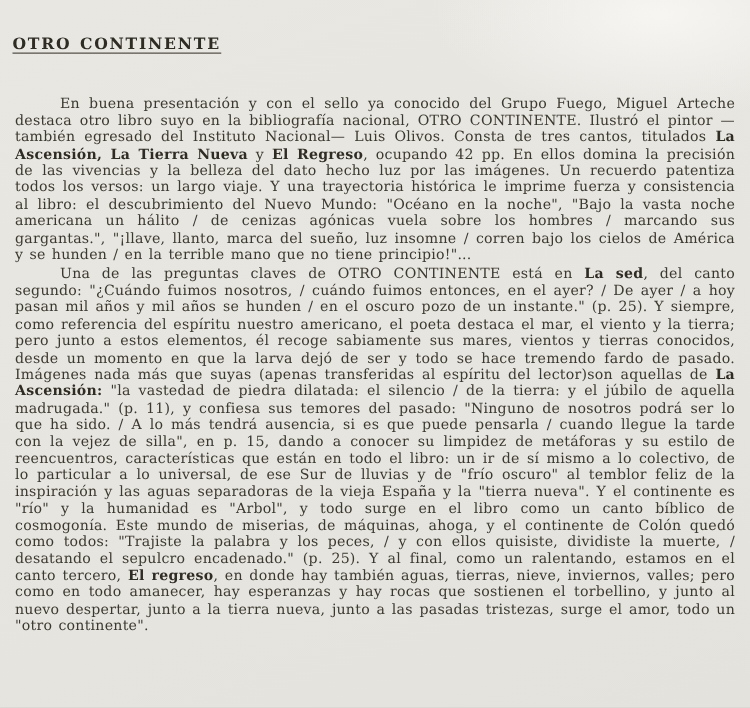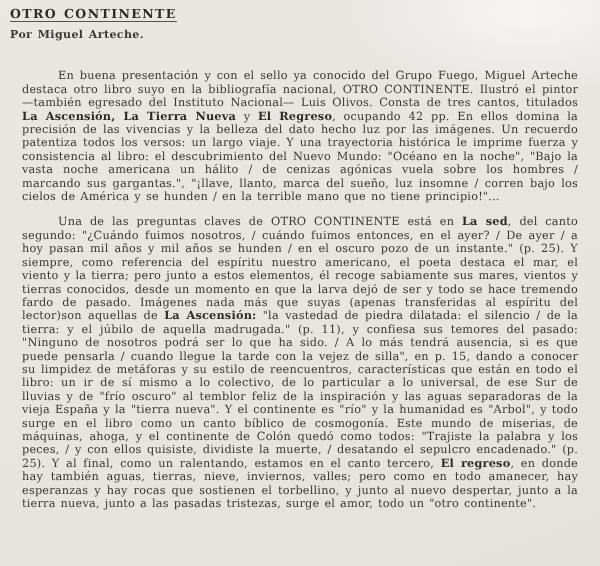--- a/index.html
+++ b/index.html
@@ -30,50 +30,50 @@
   }
   .doc-title {
     display: inline-block;
     font-weight: bold;
     font-size: 12.5px;
     letter-spacing: 1.4px;
     color: #2f2c24;
     border-bottom: 1px solid #55524a;
     padding-bottom: 1px;
     margin-bottom: 6px;
+    margin-top: 21px;
   }
   .doc-byline,
   .doc-edition {
     font-weight: bold;
     font-size: 11px;
     line-height: 14px;
     color: #3d3a31;
     letter-spacing: 0.4px;
   }
   .doc-body {
     margin-top: 27px;
     text-align: justify;
   }
   .doc-body p {
-    margin: 12px;
+    margin: 2px;
     text-indent: 36px;
   }
   .bold {
     font-weight: bold;
     color: #2f2c24;
   }
 </style>
 </head>
 <body>
 
 <div class="page">
   <div class="doc-header">
     <div>
       <span class="doc-title">OTRO CONTINENTE</span>
     </div>
-    <div class="doc-byline">Por Miguel Arteche.</div>
   </div>
 
   <div class="doc-body">
     <p><span>En buena presentación y con el sello ya conocido del Grupo Fuego, Miguel Arteche destaca otro libro suyo en la bibliografía nacional, OTRO CONTINENTE. Ilustró el pintor —también egresado del Instituto Nacional— Luis Olivos. Consta de tres cantos, titulados </span><span class="bold">La Ascensión, La Tierra Nueva</span><span> y </span><span class="bold">El Regreso</span><span>, ocupando 42 pp. En ellos domina la precisión de las vivencias y la belleza del dato hecho luz por las imágenes. Un recuerdo patentiza todos los versos: un largo viaje. Y una trayectoria histórica le imprime fuerza y consistencia al libro: el descubrimiento del Nuevo Mundo: "Océano en la noche", "Bajo la vasta noche americana un hálito / de cenizas agónicas vuela sobre los hombres / marcando sus gargantas.", "¡llave, llanto, marca del sueño, luz insomne / corren bajo los cielos de América y se hunden / en la terrible mano que no tiene principio!"...</span></p>
     <p><span>Una de las preguntas claves de OTRO CONTINENTE está en </span><span class="bold">La sed</span><span>, del canto segundo: "¿Cuándo fuimos nosotros, / cuándo fuimos entonces, en el ayer? / De ayer / a hoy pasan mil años y mil años se hunden / en el oscuro pozo de un instante." (p. 25). Y siempre, como referencia del espíritu nuestro americano, el poeta destaca el mar, el viento y la tierra; pero junto a estos elementos, él recoge sabiamente sus mares, vientos y tierras conocidos, desde un momento en que la larva dejó de ser y todo se hace tremendo fardo de pasado. Imágenes nada más que suyas (apenas transferidas al espíritu del lector)son aquellas de </span><span class="bold">La Ascensión:</span><span> "la vastedad de piedra dilatada: el silencio / de la tierra: y el júbilo de aquella madrugada." (p. 11), y confiesa sus temores del pasado: "Ninguno de nosotros podrá ser lo que ha sido. / A lo más tendrá ausencia, si es que puede pensarla / cuando llegue la tarde con la vejez de silla", en p. 15, dando a conocer su limpidez de metáforas y su estilo de reencuentros, características que están en todo el libro: un ir de sí mismo a lo colectivo, de lo particular a lo universal, de ese Sur de lluvias y de "frío oscuro" al temblor feliz de la inspiración y las aguas separadoras de la vieja España y la "tierra nueva". Y el continente es "río" y la humanidad es "Arbol", y todo surge en el libro como un canto bíblico de cosmogonía. Este mundo de miserias, de máquinas, ahoga, y el continente de Colón quedó como todos: "Trajiste la palabra y los peces, / y con ellos quisiste, dividiste la muerte, / desatando el sepulcro encadenado." (p. 25). Y al final, como un ralentando, estamos en el canto tercero, </span><span class="bold">El regreso</span><span>, en donde hay también aguas, tierras, nieve, inviernos, valles; pero como en todo amanecer, hay esperanzas y hay rocas que sostienen el torbellino, y junto al nuevo despertar, junto a la tierra nueva, junto a las pasadas tristezas, surge el amor, todo un "otro continente".</span></p>
   </div>
 </div>
 
 </body></html>

